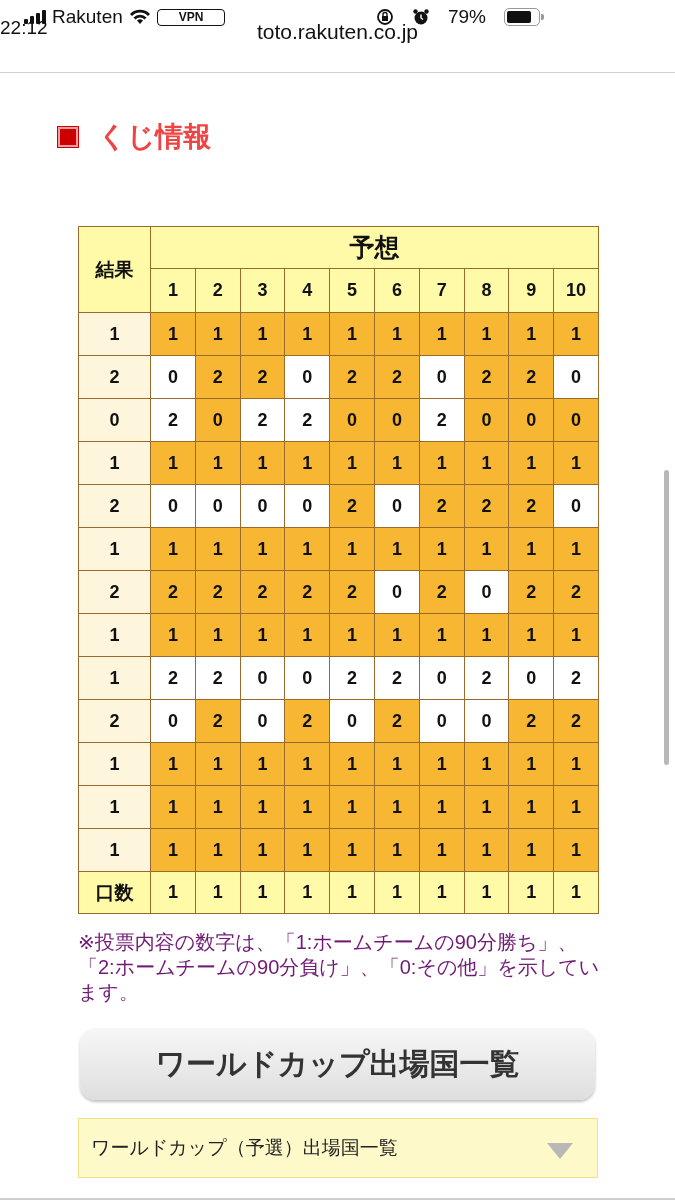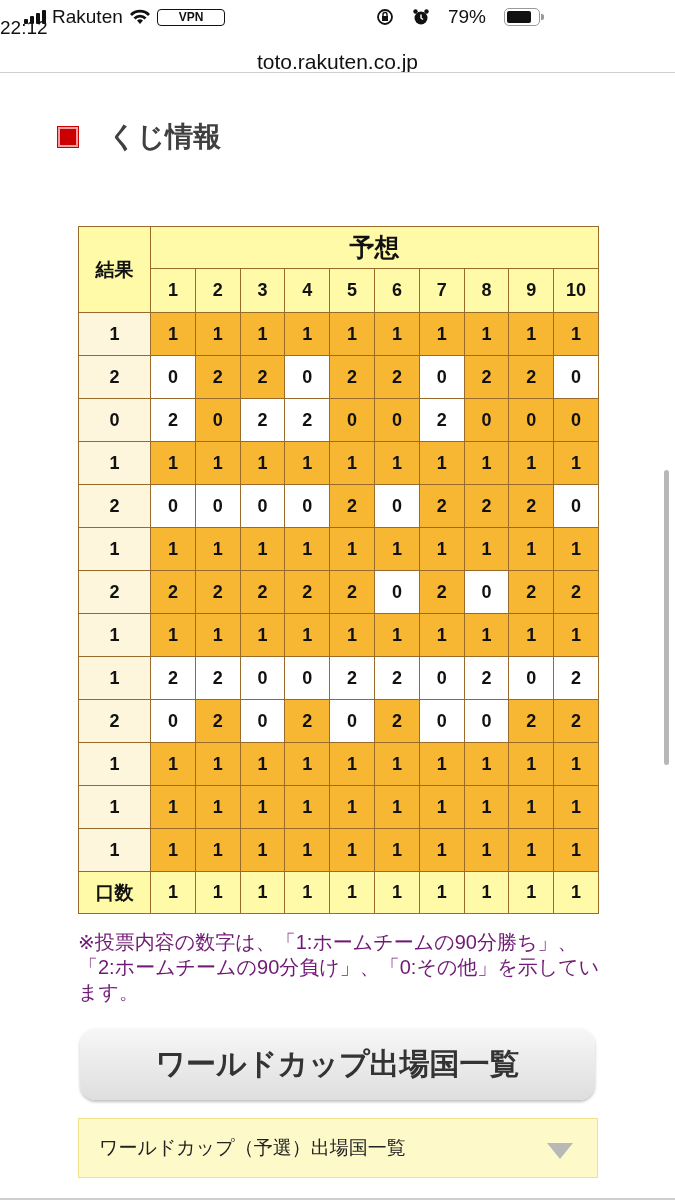--- a/index.html
+++ b/index.html
@@ -10,24 +10,24 @@
   .status-left { position: absolute; left: 24px; top: 6px; display: flex; align-items: center; gap: 6px; font-size: 19px; }
   .signal { display: flex; align-items: flex-end; gap: 2px; height: 14px; }
   .signal span { width: 4px; background: #111; border-radius: 1px; }
   .wifi { width: 22px; height: 16px; }
   .vpn { border: 1.5px solid #111; border-radius: 4px; font-size: 12px; padding: 0 21px; line-height: 15px; font-weight: bold; }
   .status-time { position: absolute; left: 0; width: 675px; top: 6px; text-align: left; font-size: 19px; font-weight: normal; margin-top: 11px; }
   .status-right { position: absolute; right: 30px; top: 6px; display: flex; align-items: center; gap: 18px; font-size: 19px; }
   .battery { width: 36px; height: 18px; border: 1.5px solid #999; border-radius: 5px; padding: 2px; position: relative; }
   .battery .fill { width: 79%; height: 100%; background: #111; border-radius: 2px; }
   .battery::after { content: ""; position: absolute; right: -5px; top: 5px; width: 3px; height: 6px; background: #999; border-radius: 0 2px 2px 0; }
-  .url-bar { position: absolute; top: 50px; left: 0; width: 675px; text-align: center; font-size: 21px; color: #111; }
+  .url-bar { position: absolute; top: 20px; left: 0; width: 675px; text-align: center; font-size: 21px; color: #111; }
   .url-divider { position: absolute; top: 72px; left: 0; width: 675px; height: 1px; background: #d0d0d0; }
 
-  .section-title { position: absolute; top: 118px; left: 58px; display: flex; align-items: center; gap: 30px; font-size: 28px; font-weight: bold; color: #404040; }
+  .section-title { position: absolute; top: 118px; left: 58px; display: flex; align-items: center; gap: 20px; font-size: 28px; font-weight: bold; color: #ef4444; }
   .red-square { width: 20px; height: 20px; background: #cc0000; border: 2px solid #f0a0a0; box-shadow: 0 0 0 1px #cc0000; }
 
   .tabs { position: absolute; top: 170px; left: 78px; width: 521px; height: 56px; display: flex; gap: 2px; }
   .tab { flex: 1; border-radius: 12px 12px 0 0; display: flex; align-items: center; justify-content: center; font-size: 20px; }
   .tab.active { background: #111111; color: #ffffff; }
   .tab.inactive { background: #ffffff; color: #222; border: 1.5px solid #333; border-bottom: none; }
 
   table.result-table { position: absolute; top: 226px; left: 78px; width: 521px; border-collapse: collapse; table-layout: fixed; }
   .result-table td, .result-table th { border: 1.5px solid #9a6a2a; text-align: center; font-weight: bold; font-size: 18px; color: #111; }
   .result-table th { background: #fffaa8; }
@@ -41,21 +41,21 @@
   .result-table tr.count-row td { background: #fffaa8; height: 42px; }
   .result-table tr.count-row td.count-label { font-size: 19px; }
 
   .note { position: absolute; top: 930px; left: 78px; width: 530px; font-size: 20px; line-height: 25px; color: #701a75; }
 
   .wc-button { position: absolute; top: 1028px; left: 80px; width: 515px; height: 72px; border-radius: 16px;
     background: linear-gradient(#f7f7f7, #dedede); box-shadow: 0 2px 3px rgba(0,0,0,0.25);
     display: flex; align-items: center; justify-content: center; font-size: 30px; font-weight: bold; color: #333; }
 
   .dropdown { position: absolute; top: 1118px; left: 78px; width: 520px; height: 60px; background: #fdf9c8; border: 1.5px solid #f0e08a;
-    display: flex; align-items: center; padding-left: 20px; font-size: 19px; color: #222; }
+    display: flex; align-items: center; padding-left: 12px; font-size: 19px; color: #222; }
   .dropdown .tri { position: absolute; right: 24px; top: 24px; width: 0; height: 0; border-left: 13px solid transparent; border-right: 13px solid transparent; border-top: 16px solid #b8b8b8; }
 
   .scrollbar { position: absolute; right: 6px; top: 470px; width: 5px; height: 295px; background: #b8b8b8; border-radius: 3px; }
   .bottom-divider { position: absolute; top: 1198px; left: 0; width: 675px; height: 2px; background: #cfcfcf; }
 </style>
 </head>
 <body>
 
 <div class="status-bar">
   <div class="status-left">

